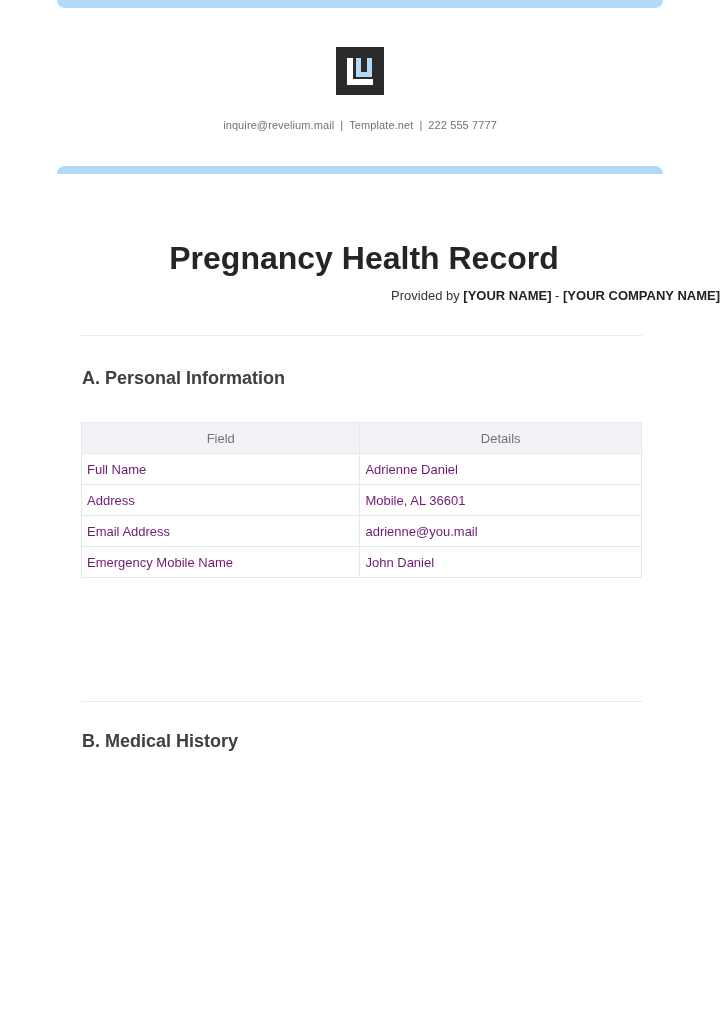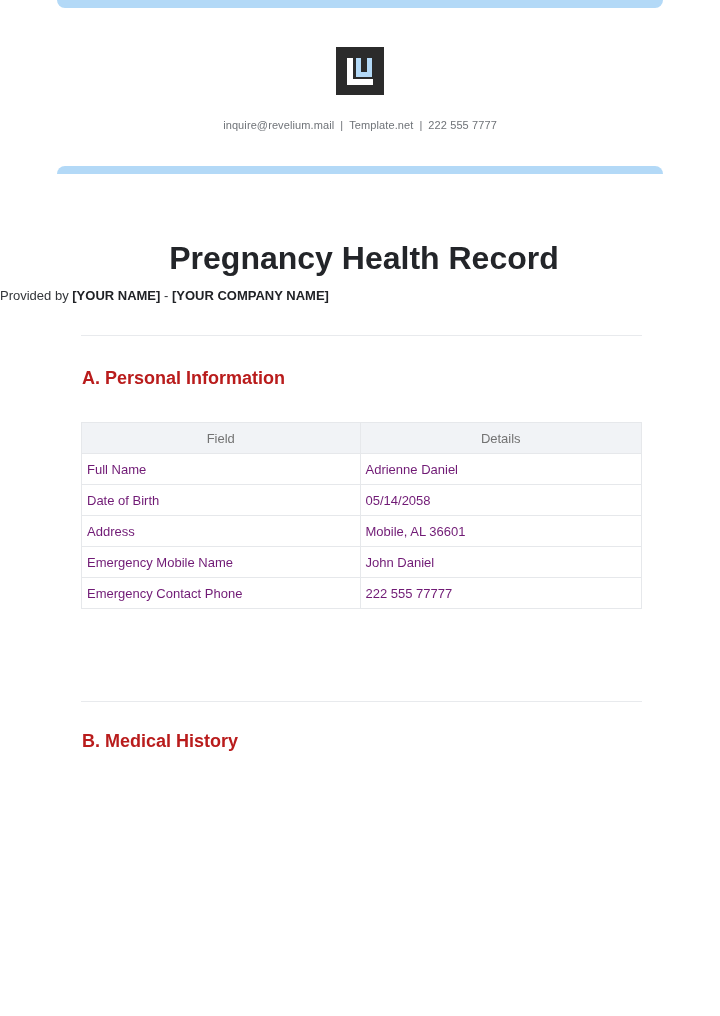--- a/index.html
+++ b/index.html
@@ -63,42 +63,42 @@
       font-size: 32px;
       font-weight: bold;
       color: #232529;
       margin: 0;
     }
     .subtitle {
       position: absolute;
       top: 288px;
       left: 0;
       width: 720px;
-      text-align: left;
+      text-align: right;
       font-size: 13px;
       color: #33363a;
     }
     .subtitle b {
       font-weight: bold;
       color: #202226;
     }
     .divider {
       position: absolute;
       left: 81px;
       width: 561px;
       height: 1px;
       background: #e8eaed;
     }
     .section-heading {
       position: absolute;
       left: 82px;
       margin: 0;
       font-size: 18px;
       font-weight: bold;
-      color: #b91c1c;
+      color: #404040;
     }
     table.info-table {
       position: absolute;
       left: 81px;
       top: 422px;
       width: 561px;
       border-collapse: collapse;
       font-size: 13px;
     }
     .info-table th, .info-table td {
@@ -156,33 +156,29 @@
       <th class="col-field">Field</th>
       <th class="col-details">Details</th>
     </tr>
   </thead>
   <tbody>
     <tr>
       <td>Full Name</td>
       <td>Adrienne Daniel</td>
     </tr>
     <tr>
-      <td>Date of Birth</td>
-      <td>05/14/2058</td>
-    </tr>
-    <tr>
       <td>Address</td>
       <td>Mobile, AL 36601</td>
     </tr>
     <tr>
+      <td>Email Address</td>
+      <td>adrienne@you.mail</td>
+    </tr>
+    <tr>
       <td>Emergency Mobile Name</td>
       <td>John Daniel</td>
-    </tr>
-    <tr>
-      <td>Emergency Contact Phone</td>
-      <td>222 555 77777</td>
     </tr>
   </tbody>
 </table>
 
 <div class="divider" style="top:701px;"></div>
 
 <h2 class="section-heading" style="top:731px;">B. Medical History</h2>
 
 </body></html>

